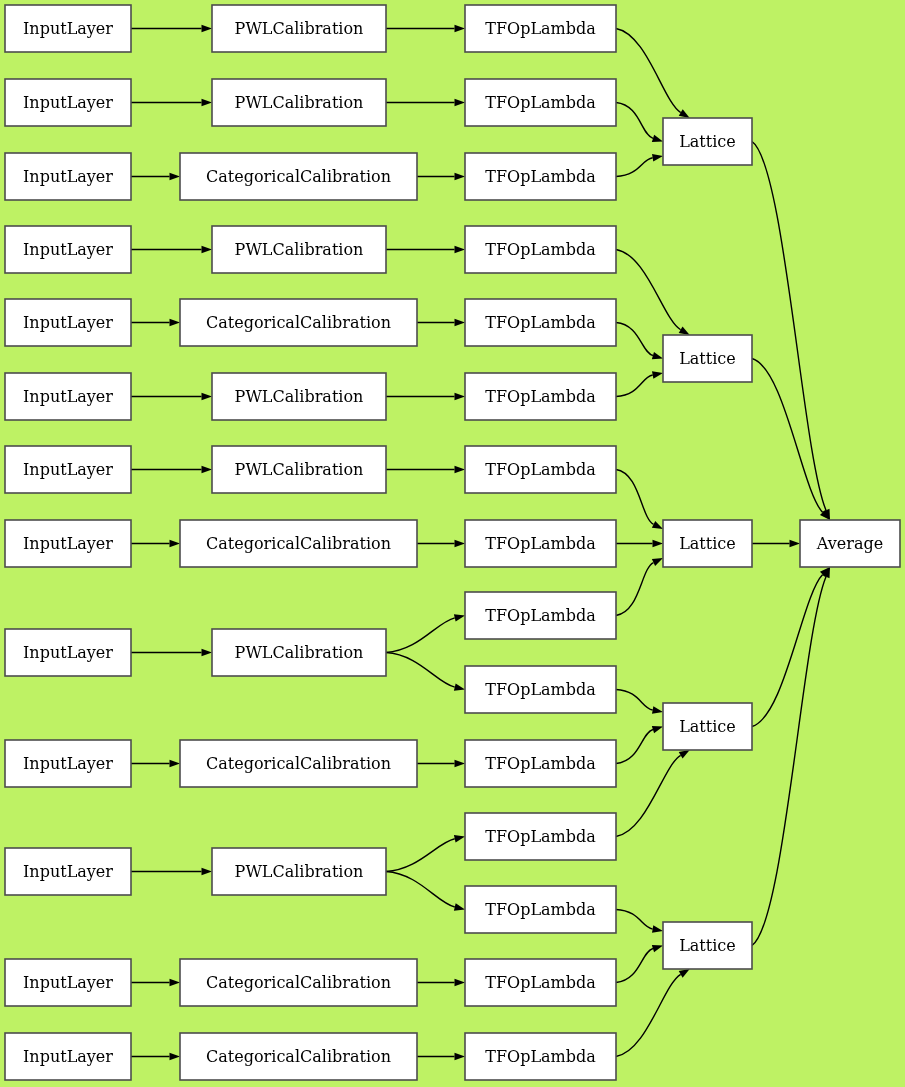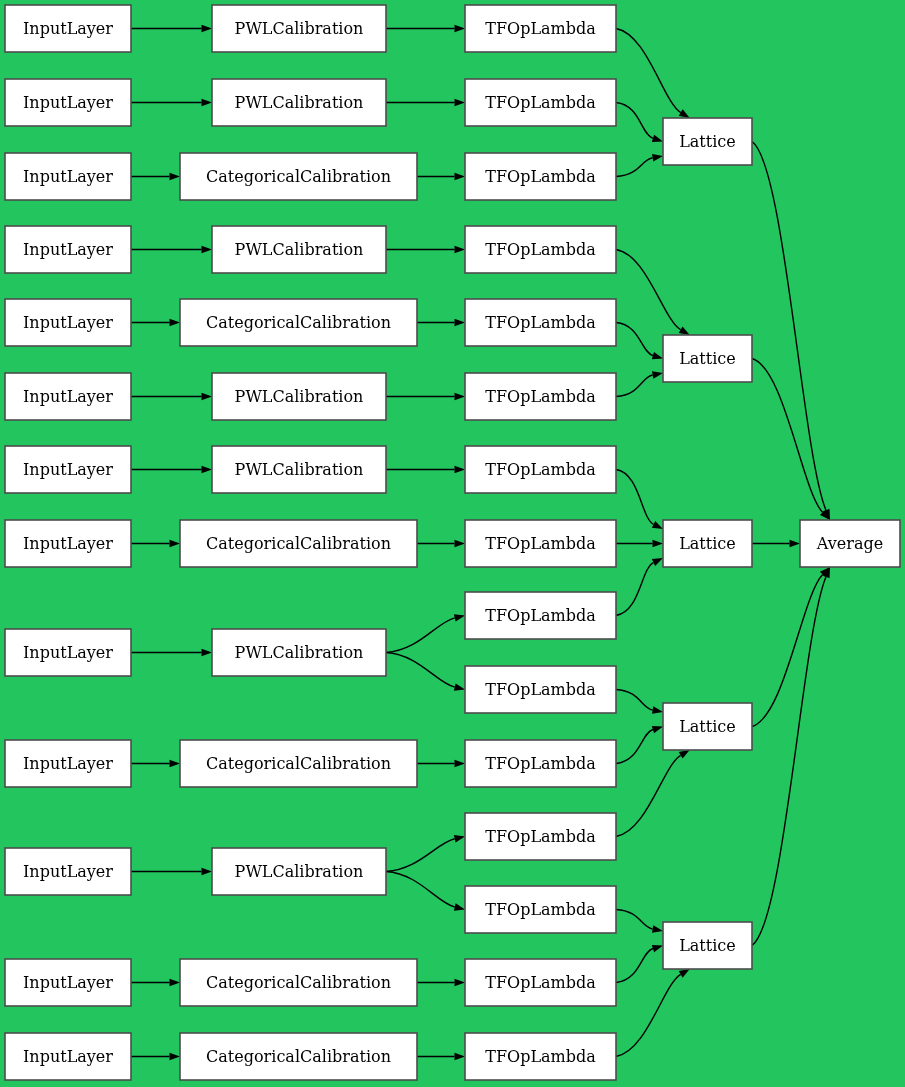--- a/index.html
+++ b/index.html
@@ -4,21 +4,21 @@
 <style>
   html, body {
     margin: 0;
     padding: 0;
     background: #ffffff;
   }
   #graph-root {
     position: relative;
     width: 905px;
     height: 1087px;
-    background: #22c55e;
+    background: #bef264;
     font-family: "DejaVu Serif", "Liberation Serif", serif;
     overflow: hidden;
   }
   svg#graph-svg {
     display: block;
     width: 905px;
     height: 1087px;
   }
   .node-box {
     fill: #ffffff;

